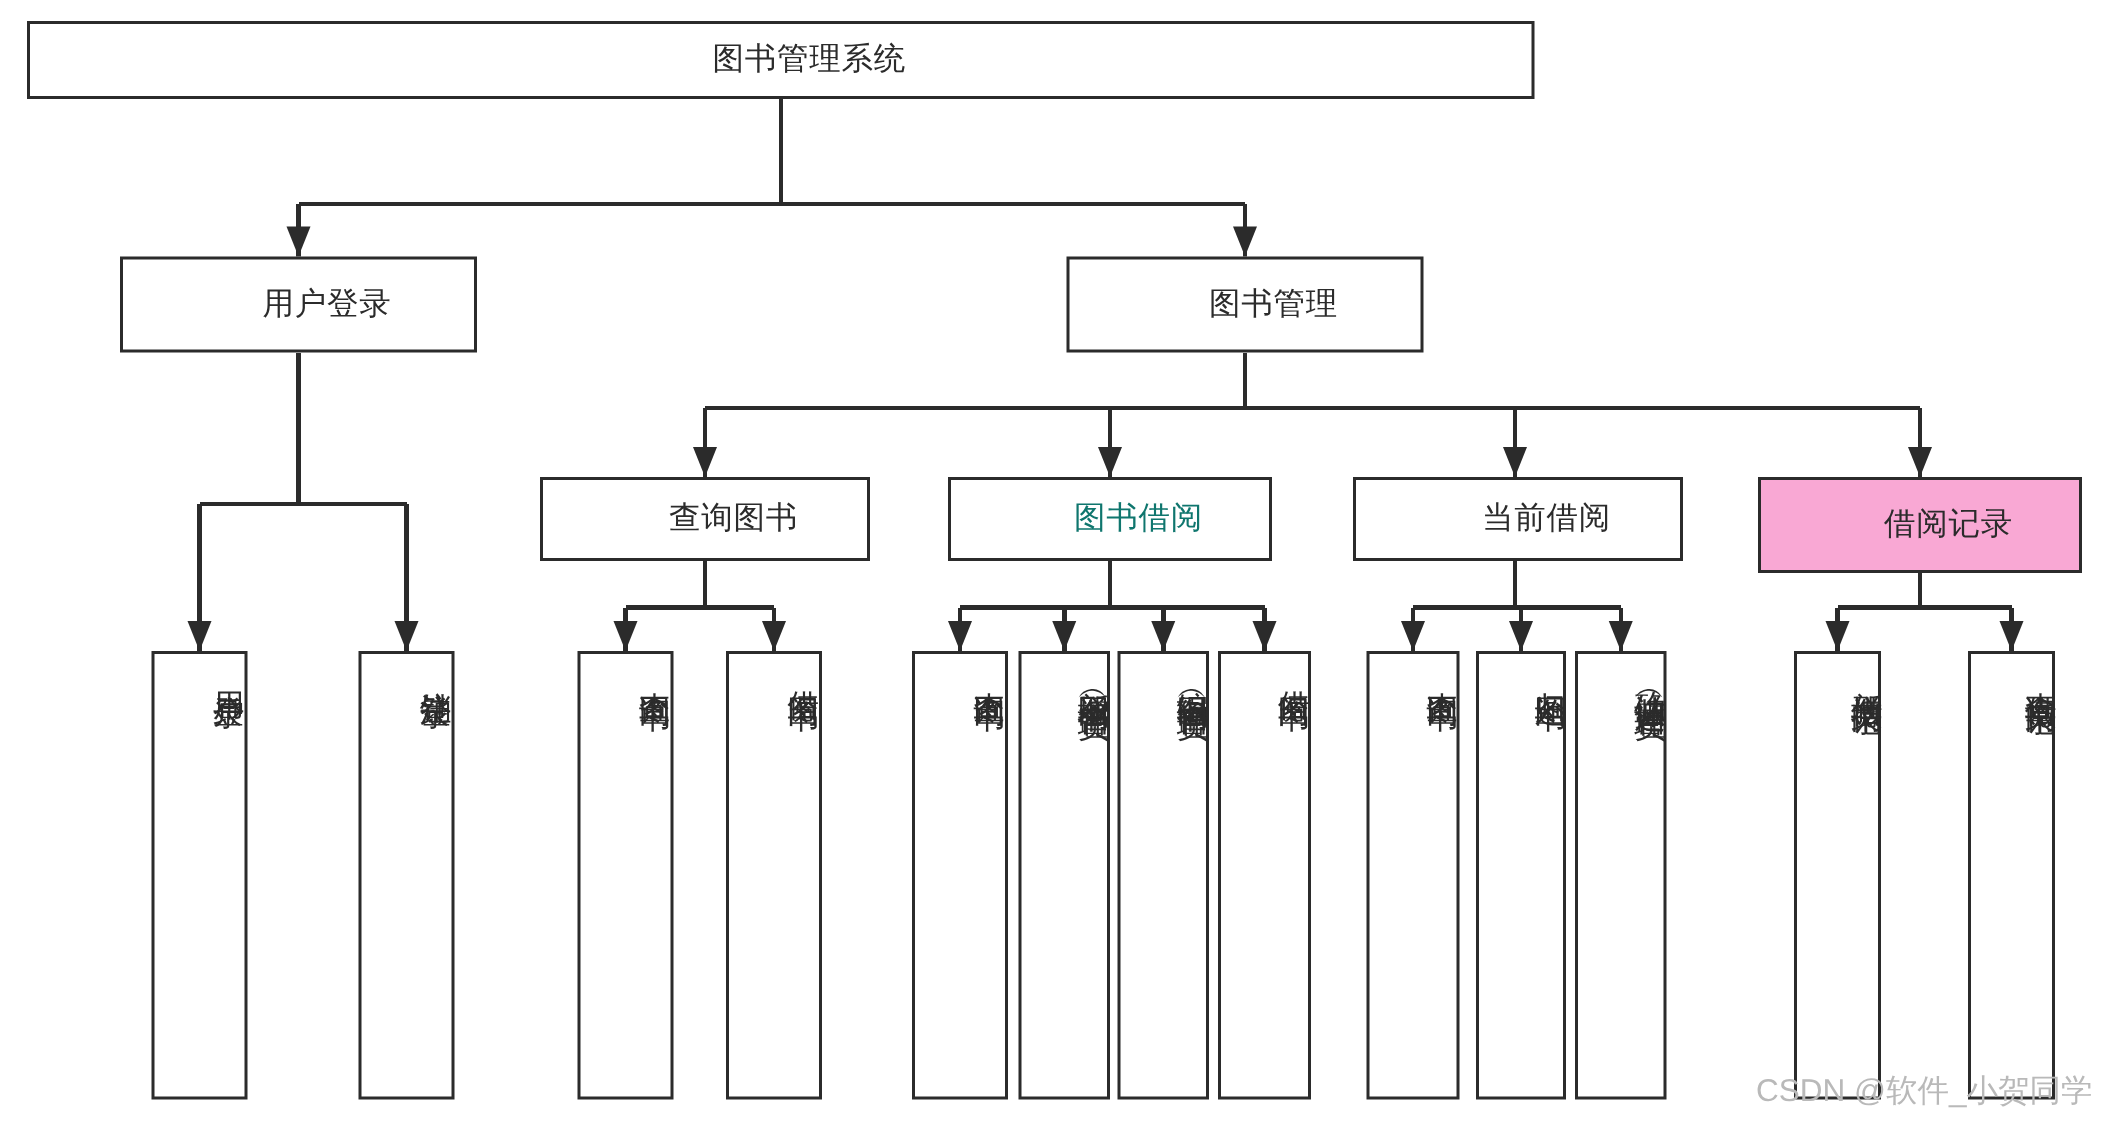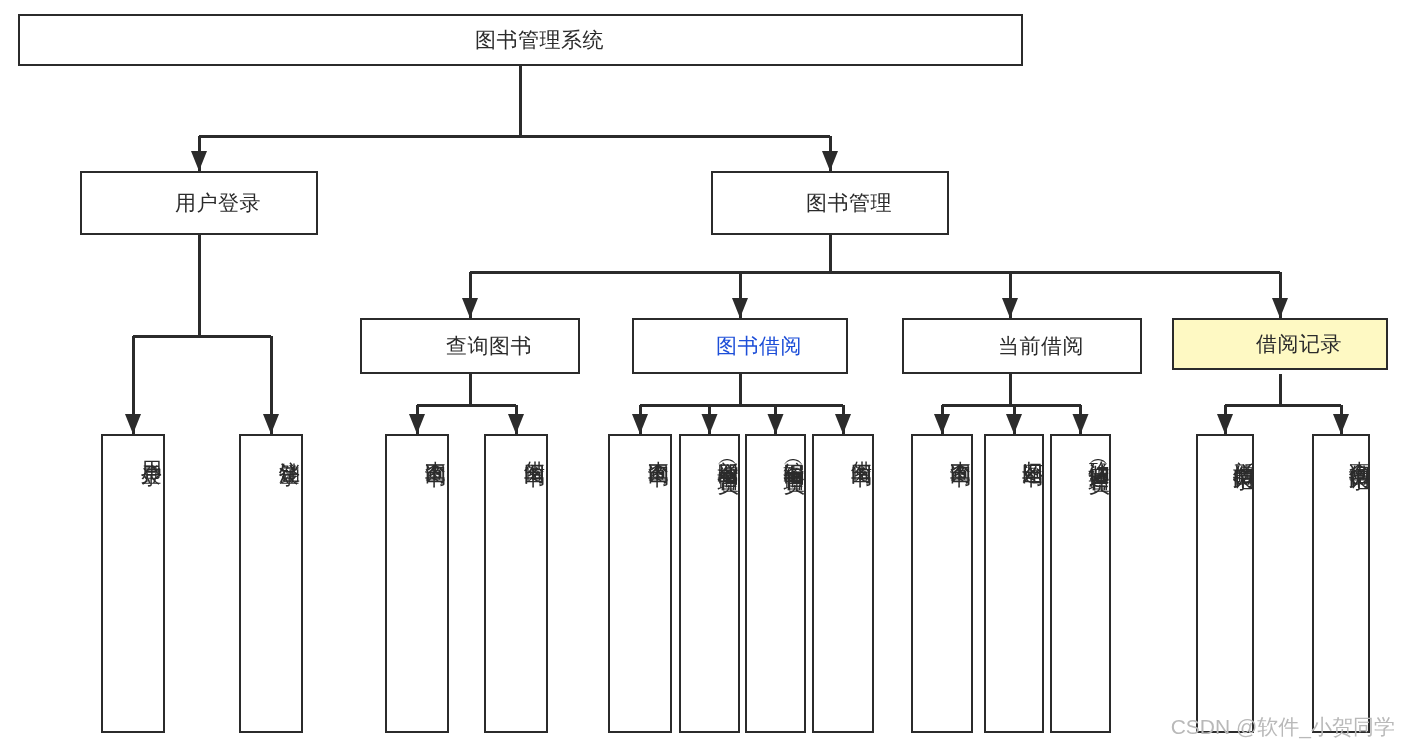--- a/index.html
+++ b/index.html
@@ -117,26 +117,26 @@
       <div class="node-box" style="left: 80px; top: 171px; width: 238px; height: 64px; border-color: rgb(43, 43, 43); background: rgb(255, 255, 255);">
         <div class="node-label" style="color: rgb(43, 43, 43);">用户登录</div>
       </div>
       <div class="node-box" style="left: 711px; top: 171px; width: 238px; height: 64px; border-color: rgb(43, 43, 43); background: rgb(255, 255, 255);">
         <div class="node-label" style="color: rgb(43, 43, 43);">图书管理</div>
       </div>
       <div class="node-box" style="left: 360px; top: 318px; width: 220px; height: 56px; border-color: rgb(43, 43, 43); background: rgb(255, 255, 255);">
         <div class="node-label" style="color: rgb(43, 43, 43);">查询图书</div>
       </div>
       <div class="node-box" style="left: 632px; top: 318px; width: 216px; height: 56px; border-color: rgb(43, 43, 43); background: rgb(255, 255, 255);">
-        <div class="node-label" style="color: #1d4ed8;">图书借阅</div>
+        <div class="node-label" style="color: #0f766e;">图书借阅</div>
       </div>
-      <div class="node-box" style="left: 902px; top: 318px; width: 240px; height: 56px; border-color: rgb(43, 43, 43); background: rgb(255, 255, 255);">
+      <div class="node-box" style="left: 902px; top: 318px; width: 220px; height: 56px; border-color: rgb(43, 43, 43); background: rgb(255, 255, 255);">
         <div class="node-label" style="color: rgb(43, 43, 43);">当前借阅</div>
       </div>
-      <div class="node-box" style="left: 1172px; top: 318px; width: 216px; height: 52px; border-color: rgb(43, 43, 43); background: #fef9c3;">
+      <div class="node-box" style="left: 1172px; top: 318px; width: 216px; height: 64px; border-color: rgb(43, 43, 43); background: #f9a8d4;">
         <div class="node-label" style="color: rgb(43, 43, 43);">借阅记录</div>
       </div>
       <div class="node-box vertical" style="left: 101px; top: 434px; width: 64px; height: 299px; border-color: rgb(43, 43, 43); background: rgb(255, 255, 255);">
         <div class="node-label" style="color: rgb(43, 43, 43);">用户登录</div>
       </div>
       <div class="node-box vertical" style="left: 239px; top: 434px; width: 64px; height: 299px; border-color: rgb(43, 43, 43); background: rgb(255, 255, 255);">
         <div class="node-label" style="color: rgb(43, 43, 43);">注销登录</div>
       </div>
       <div class="node-box vertical" style="left: 385px; top: 434px; width: 64px; height: 299px; border-color: rgb(43, 43, 43); background: rgb(255, 255, 255);">
         <div class="node-label" style="color: rgb(43, 43, 43);">查询图书</div>

